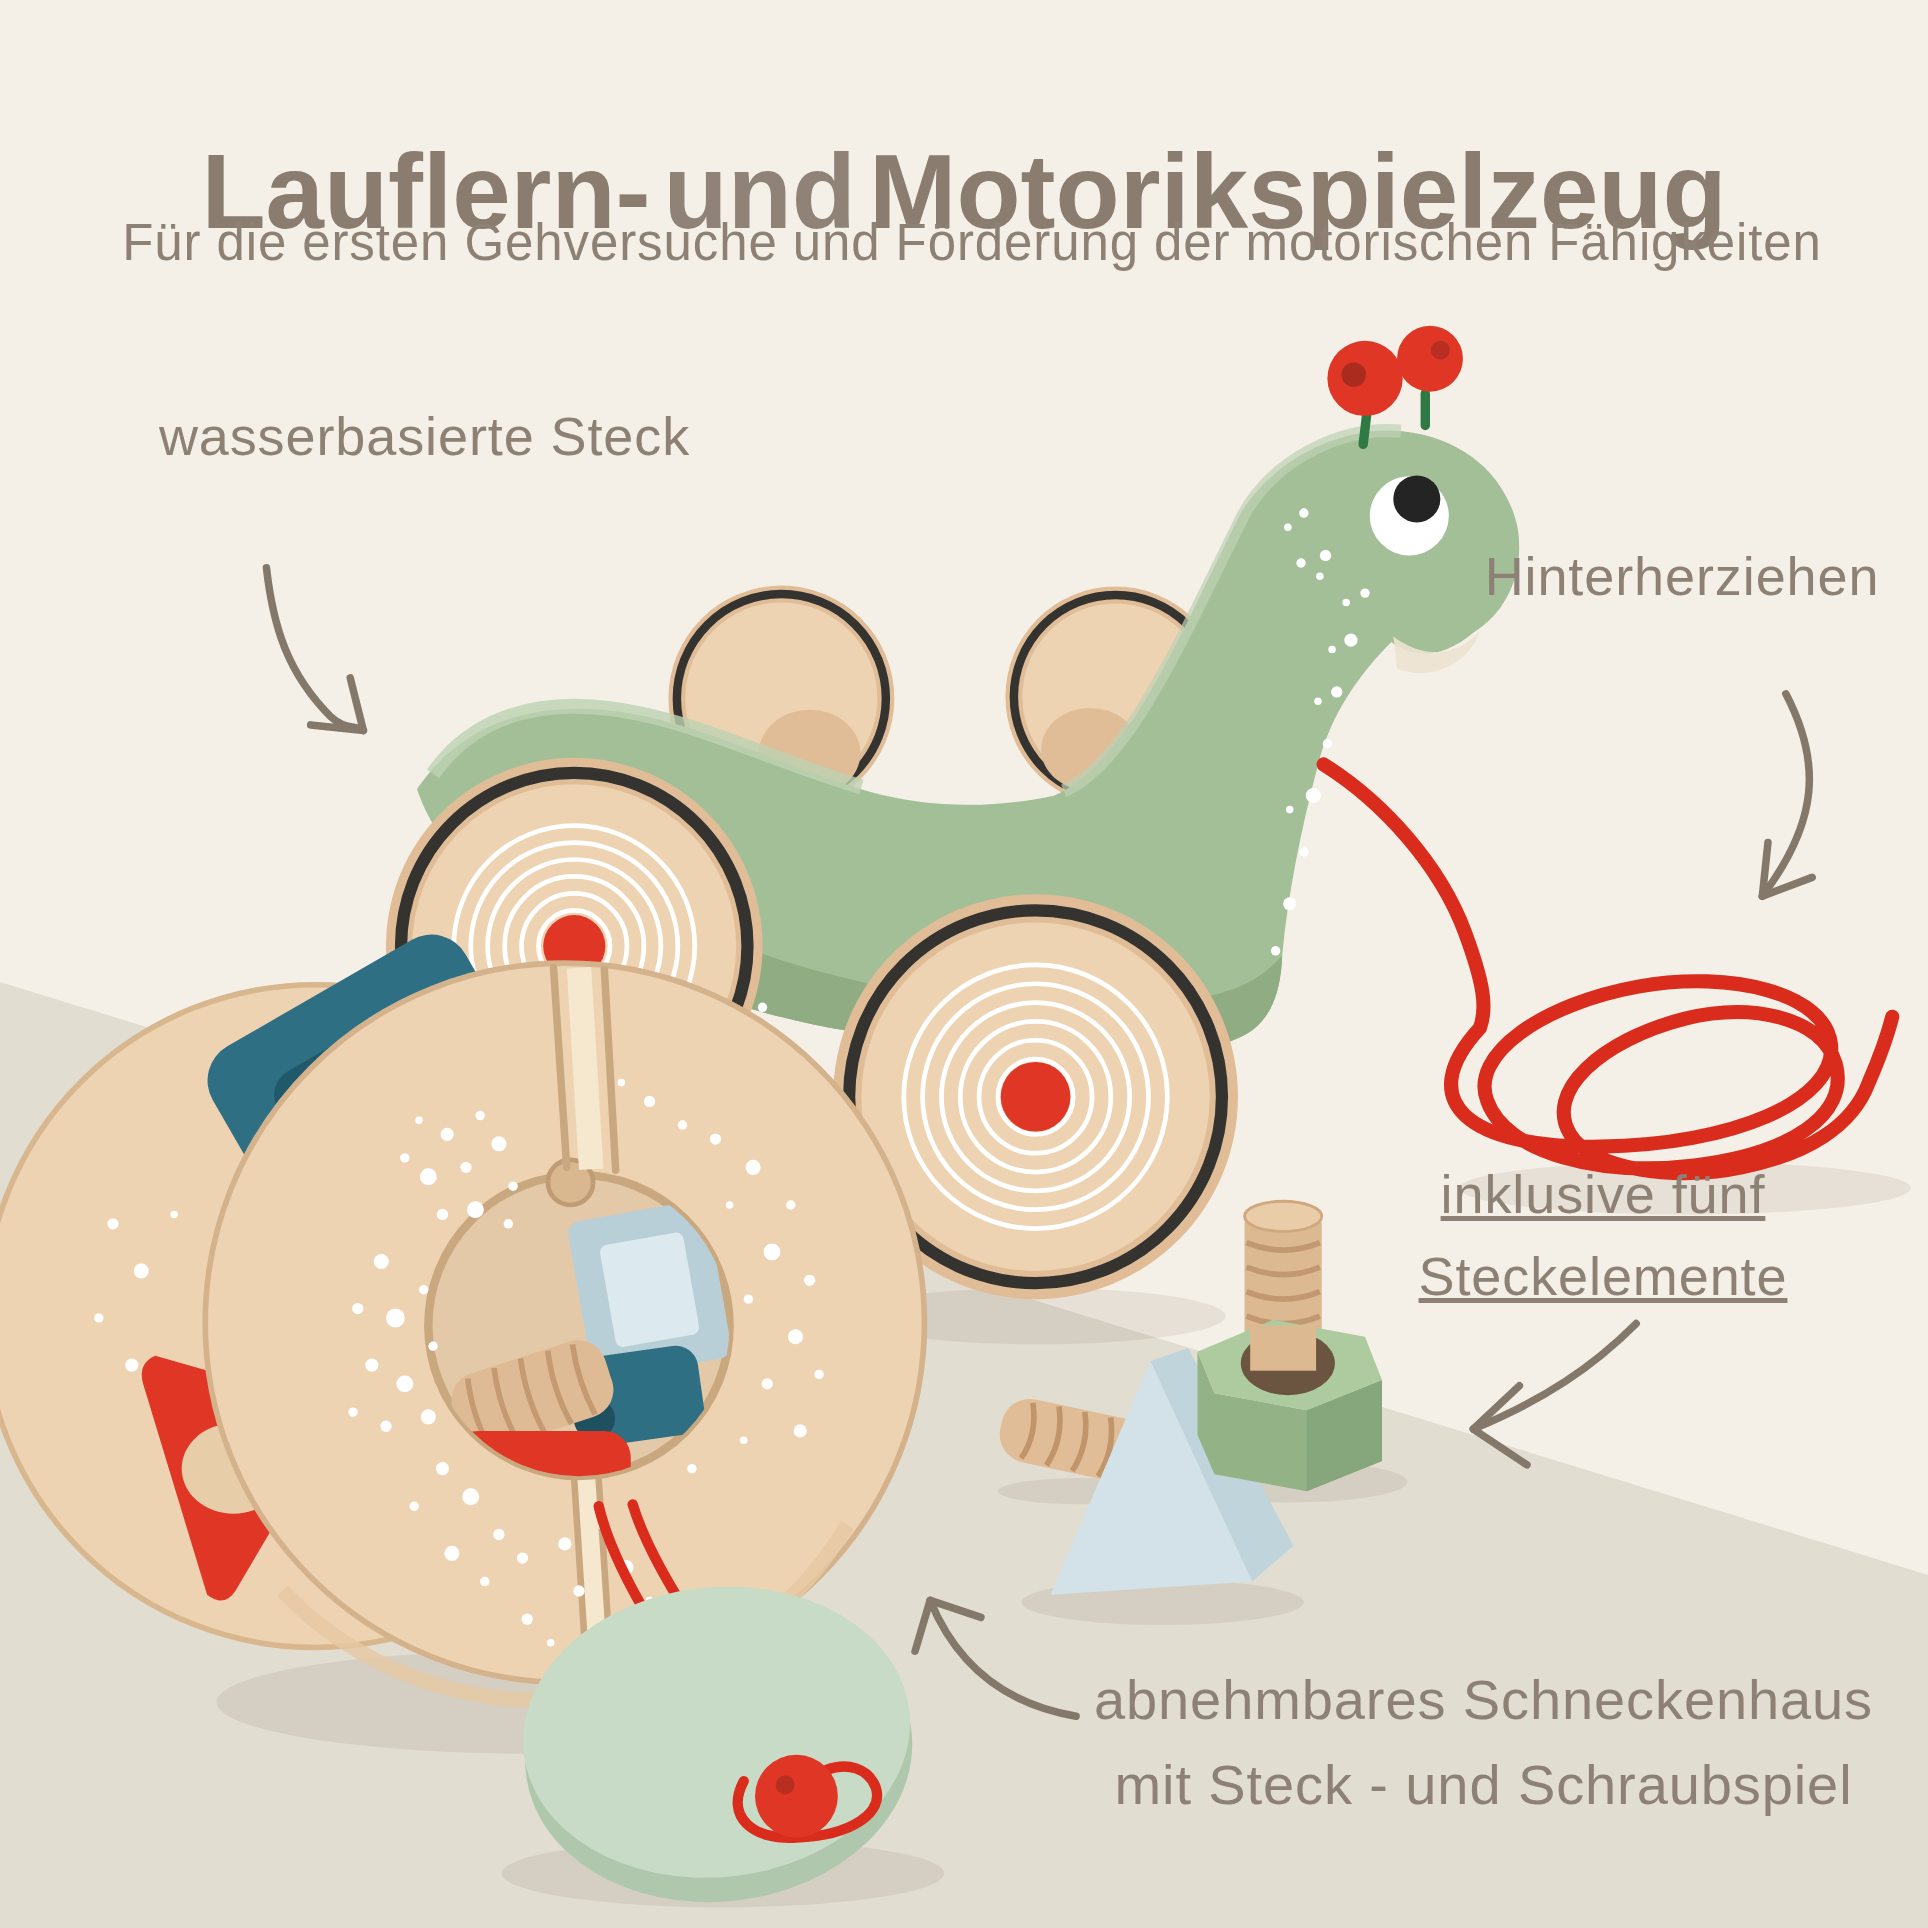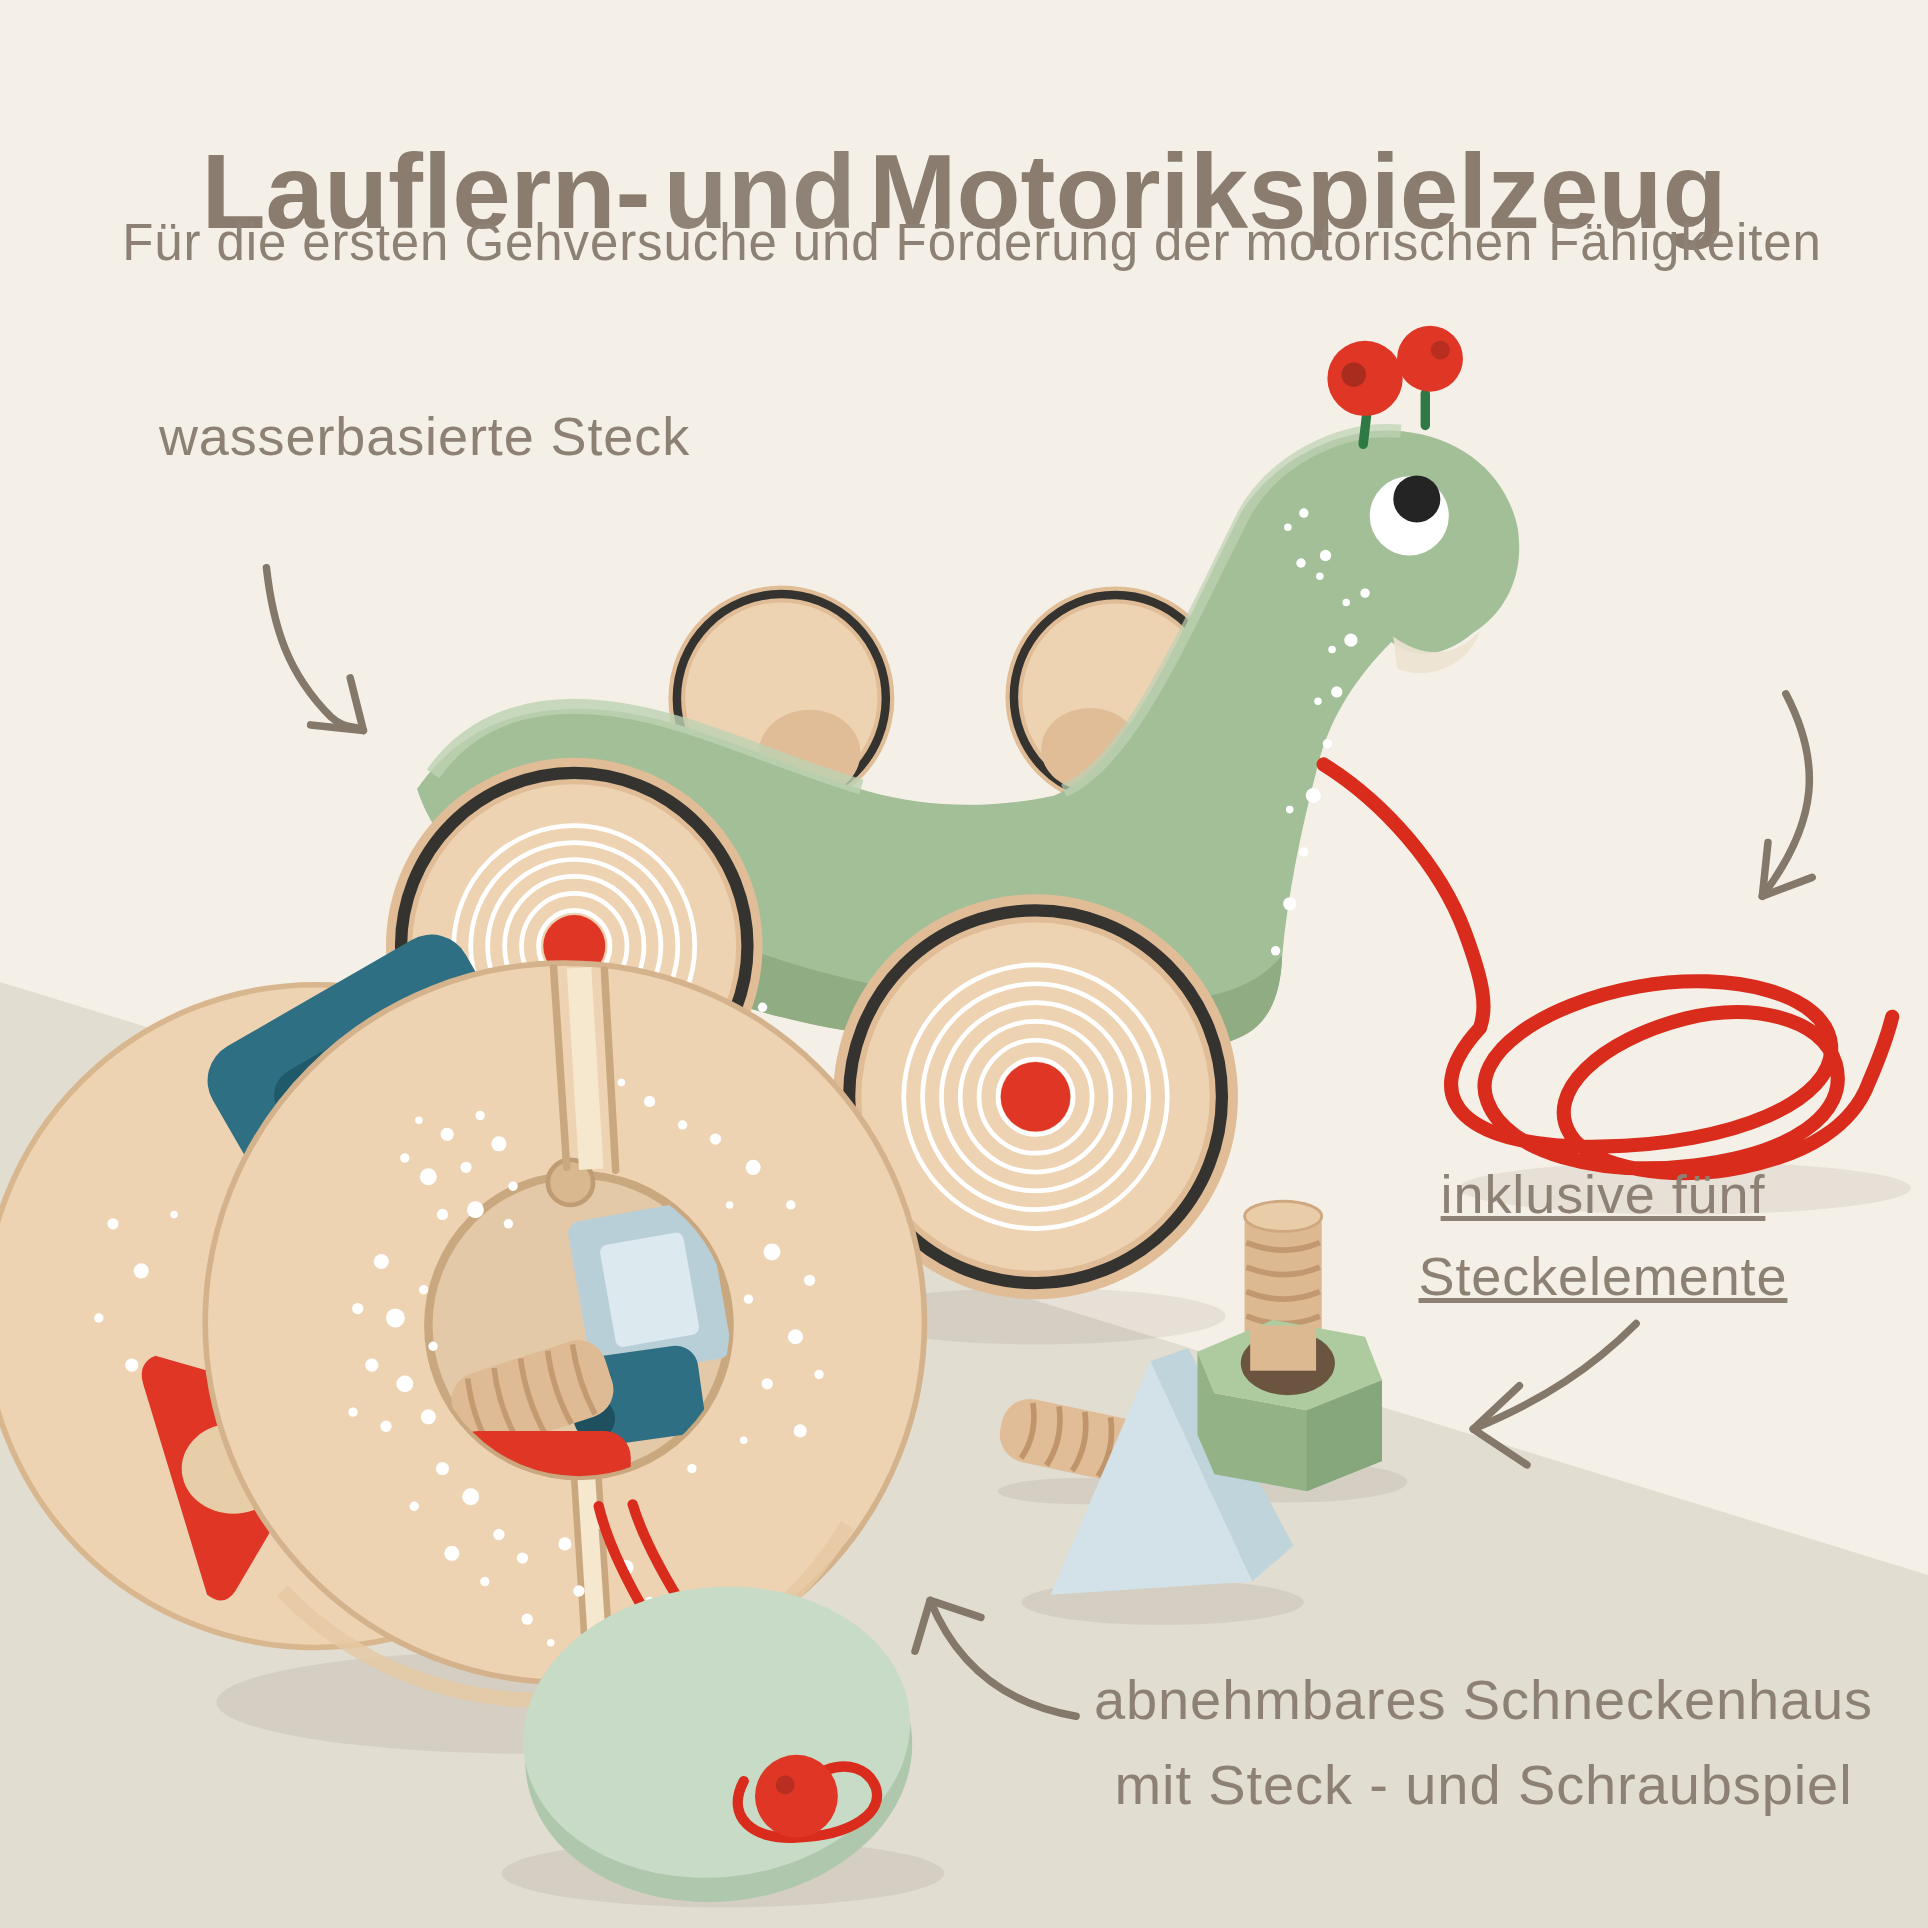--- a/index.html
+++ b/index.html
@@ -389,20 +389,21 @@
 
   <h1 class="headline"><span>Lauflern-</span><span class="t-light">und</span><span>Motorikspielzeug</span></h1>
 
   <div class="subtitle">Für die ersten Gehversuche und Förderung der motorischen Fähigkeiten</div>
 
   <div class="label" id="lbl-material">
     <div>wasserbasierte Steck</div>
   </div>
 
   <div class="label" id="lbl-leash">
+    <div>Hinterherziehen</div>
   </div>
 
   <div class="label" id="lbl-elements">
     <div>inklusive fünf</div>
     <div>Steckelemente</div>
   </div>
 
   <div class="label" id="lbl-shell">
     <div>abnehmbares Schneckenhaus</div>
     <div>mit Steck - und Schraubspiel</div>

